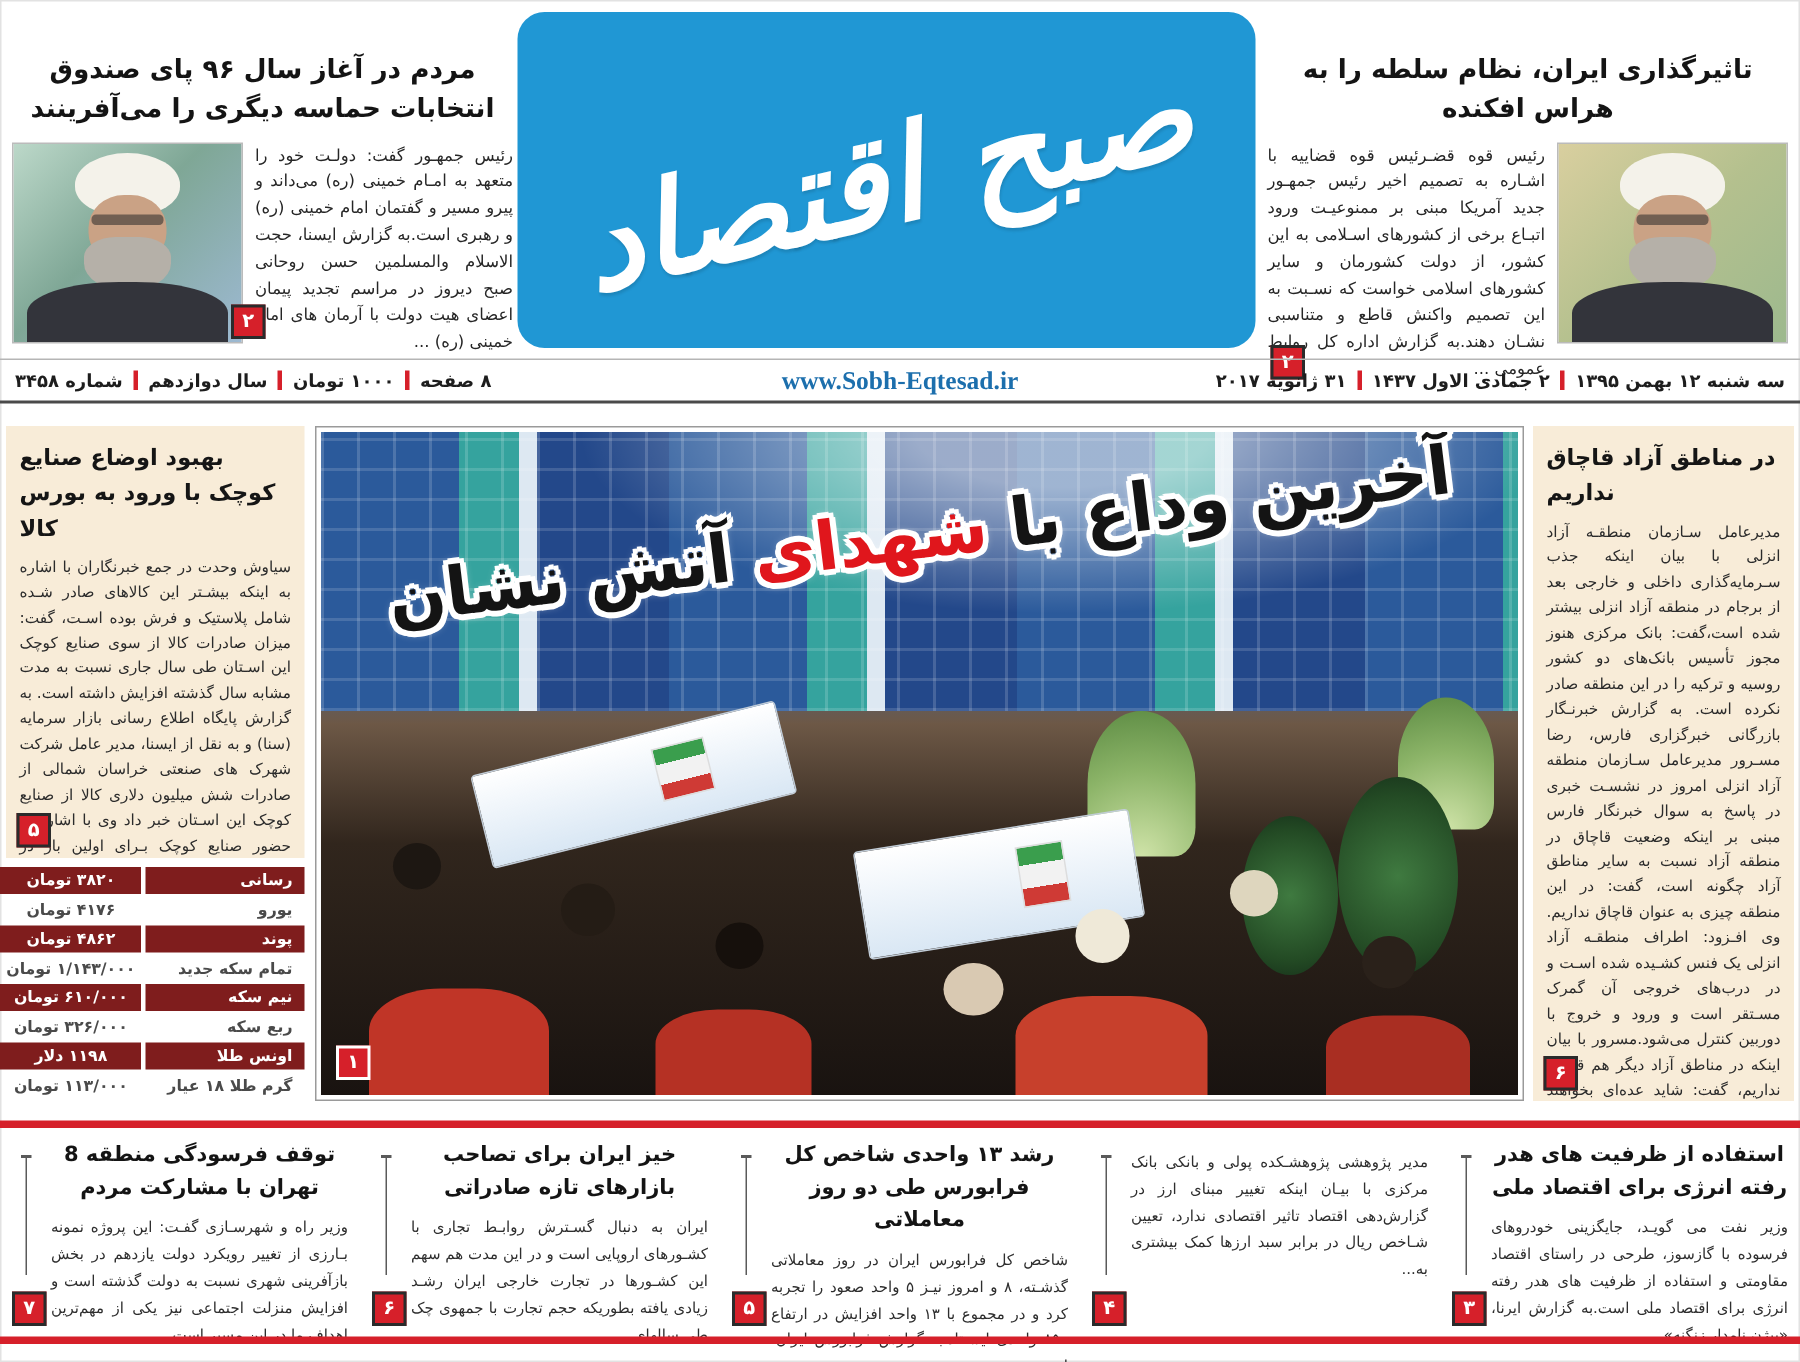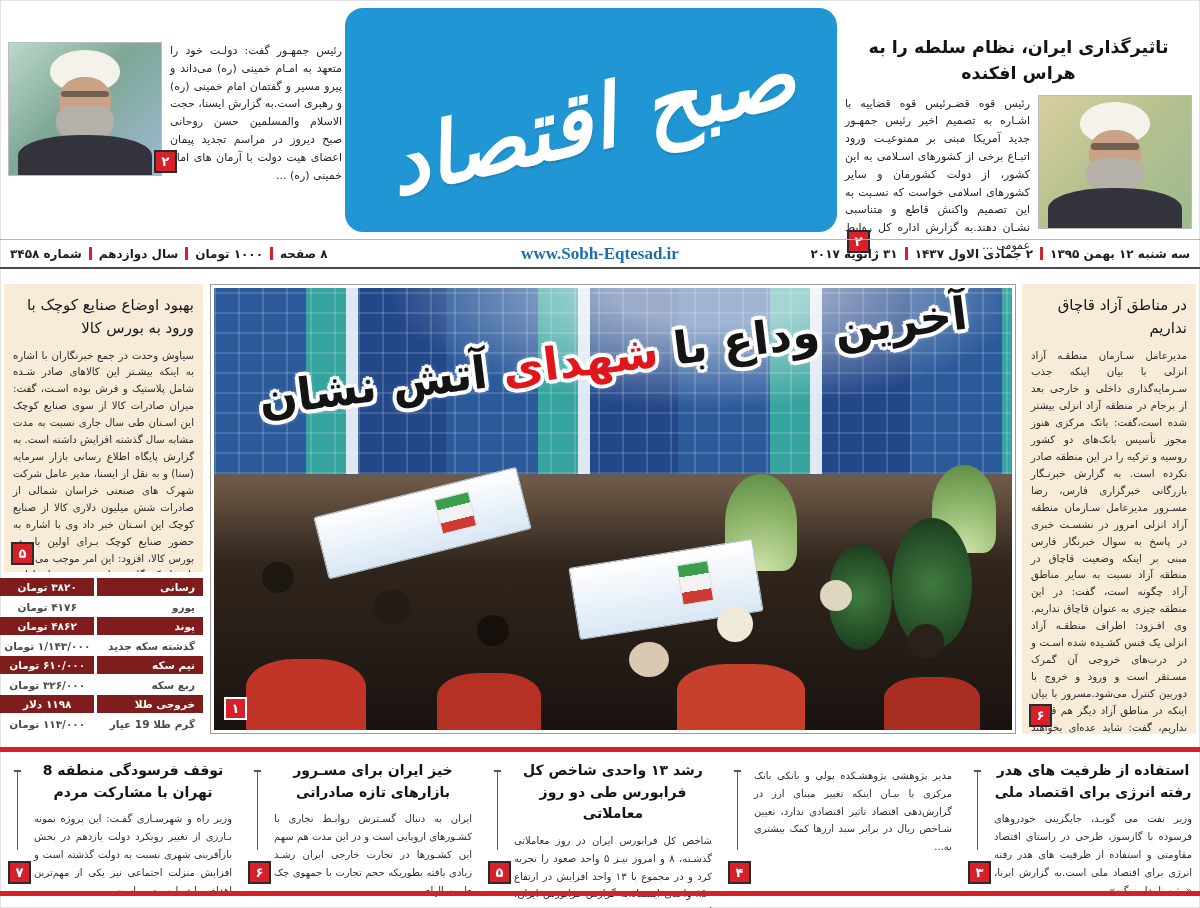--- a/index.html
+++ b/index.html
@@ -42,21 +42,21 @@
     display:flex;align-items:center;font-size:12px;font-weight:bold;color:#1d1d1d;}
   .dl-left{position:absolute;left:10px;display:flex;align-items:center;direction:rtl;}
   .dl-right{position:absolute;right:10px;display:flex;align-items:center;direction:rtl;}
   .dl-center{position:absolute;left:0;right:0;text-align:center;
     font-family:"Liberation Serif",serif;font-weight:bold;font-size:17px;color:#1c6fad;}
   .sep{width:3px;height:13px;background:#d6202a;margin:0 7px;display:inline-block;}
 
   
   .cream{background:#f8ecd8;}
   .sidestory{position:absolute;box-sizing:border-box;padding:10px 9px;overflow:hidden;}
-  .ss-title{font-weight:normal;font-size:15px;line-height:1.55;color:#151515;text-align:right;direction:rtl;}
+  .ss-title{font-weight:bold;font-size:15px;line-height:1.55;color:#151515;text-align:left;direction:rtl;}
   .ss-body{margin-top:7px;direction:rtl;text-align:justify;font-size:10.2px;line-height:1.66;color:#2b2b2b;}
   .ss-left{left:4px;top:284px;width:199px;height:288px;}
   .ss-right{left:1022px;top:284px;width:174px;height:450px;}
   .b-ssleft{position:absolute;left:7px;bottom:7px;}
   .b-ssright{position:absolute;left:7px;bottom:7px;}
 
   
   .rates{position:absolute;left:0;top:578px;width:203px;direction:rtl;}
   .rate-row{display:flex;height:18px;margin-bottom:1.5px;gap:3px;font-size:10.5px;font-weight:bold;}
   .rate-label{flex:0 0 52%;display:flex;align-items:center;padding-right:8px;box-sizing:border-box;color:#4a4a4a;}
@@ -105,20 +105,21 @@
 </head>
 <body>
 
 <div class="page">
 
   <div class="masthead-box">
     <div class="masthead-logo">صبح اقتصاد</div>
   </div>
 
   <div class="topstory ts-left">
+    <div class="t-title">مردم در آغاز سال ۹۶ پای صندوق انتخابات حماسه دیگری را می‌آفرینند</div>
     <div class="t-row">
       <div class="portrait p-rouhani">
         <div class="turban"></div>
         <div class="face"></div>
         <div class="glasses"></div>
         <div class="beard"></div>
         <div class="robe"></div>
       </div>
       <div class="t-body">رئیس جمهـور گفت: دولـت خود را متعهد به امـام خمینی (ره) می‌داند و پیرو مسیر و گفتمان امام خمینی (ره) و رهبری است.به گزارش ایسنا، حجت الاسلام والمسلمین حسن روحانی صبح دیروز در مراسم تجدید پیمان اعضای هیت دولت با آرمان های امام خمینی (ره) ...</div>
       <div class="badge b-topleft">۲</div>
@@ -173,37 +174,37 @@
     </div>
     <div class="rate-row">
       <div class="rate-label">یورو</div>
       <div class="rate-value">۴۱۷۶ تومان</div>
     </div>
     <div class="rate-row hl">
       <div class="rate-label">پوند</div>
       <div class="rate-value">۴۸۶۲ تومان</div>
     </div>
     <div class="rate-row">
-      <div class="rate-label">گذشته سکه جدید</div>
+      <div class="rate-label">تمام سکه جدید</div>
       <div class="rate-value">۱/۱۴۳/۰۰۰ تومان</div>
     </div>
     <div class="rate-row hl">
       <div class="rate-label">نیم سکه</div>
       <div class="rate-value">۶۱۰/۰۰۰ تومان</div>
     </div>
     <div class="rate-row">
       <div class="rate-label">ربع سکه</div>
       <div class="rate-value">۳۲۶/۰۰۰ تومان</div>
     </div>
     <div class="rate-row hl">
-      <div class="rate-label">خروجی طلا</div>
+      <div class="rate-label">اونس طلا</div>
       <div class="rate-value">۱۱۹۸ دلار</div>
     </div>
     <div class="rate-row">
-      <div class="rate-label">گرم طلا 19 عیار</div>
+      <div class="rate-label">گرم طلا ۱۸ عیار</div>
       <div class="rate-value">۱۱۳/۰۰۰ تومان</div>
     </div>
   </div>
 
   <div class="photo-frame">
     <div class="scene">
       <div class="tiles"></div>
 
       <div class="shape palm" style="right:27%;top:42%;width:9%;height:22%;"></div>
       <div class="shape palm" style="right:2%;top:40%;width:8%;height:20%;"></div>
@@ -255,21 +256,21 @@
     <div class="bstory">
       <div class="bs-body">مدیر پژوهشی پژوهشـکده پولی و بانکی بانک مرکزی با بیـان اینکه تغییر مبنای ارز در گزارش‌دهی اقتصاد تاثیر اقتصادی ندارد، تعیین شـاخص ریال در برابر سبد ارزها کمک بیشتری به...</div>
       <div class="badge b-bstory">۴</div>
     </div>
     <div class="bstory">
       <div class="bs-title">رشد ۱۳ واحدی شاخص کل فرابورس طی دو روز معاملاتی</div>
       <div class="bs-body">شاخص کل فرابورس ایران در روز معاملاتی گذشـته، ۸ و امروز نیـز ۵ واحد صعود را تجربه کرد و در مجموع با ۱۳ واحد افزایش در ارتفاع ۸۵۰ واحدی ایسـتاد.به گزارش فرابورس ایران، ارزش مجموع...</div>
       <div class="badge b-bstory">۵</div>
     </div>
     <div class="bstory">
-      <div class="bs-title">خیز ایران برای مسـرور بازارهای تازه صادراتی</div>
+      <div class="bs-title">خیز ایران برای تصاحب بازارهای تازه صادراتی</div>
       <div class="bs-body">ایران به دنبال گسـترش روابـط تجاری با کشـورهای اروپایی است و در این مدت هم سهم این کشـورها در تجارت خارجی ایران رشـد زیادی یافته بطوریکه حجم تجارت با جمهوی چک طی سالهای...</div>
       <div class="badge b-bstory">۶</div>
     </div>
     <div class="bstory">
       <div class="bs-title">توقف فرسودگی منطقه 8 تهران با مشارکت مردم</div>
       <div class="bs-body">وزیر راه و شهرسـازی گفـت: این پروژه نمونه بـارزی از تغییر رویکرد دولت یازدهم در بخش بازآفرینی شهری نسبت به دولت گذشته است و افزایش منزلت اجتماعی نیز یکی از مهم‌ترین اهداف ما در این مسیر است...</div>
       <div class="badge b-bstory">۷</div>
     </div>
   </div>
 

